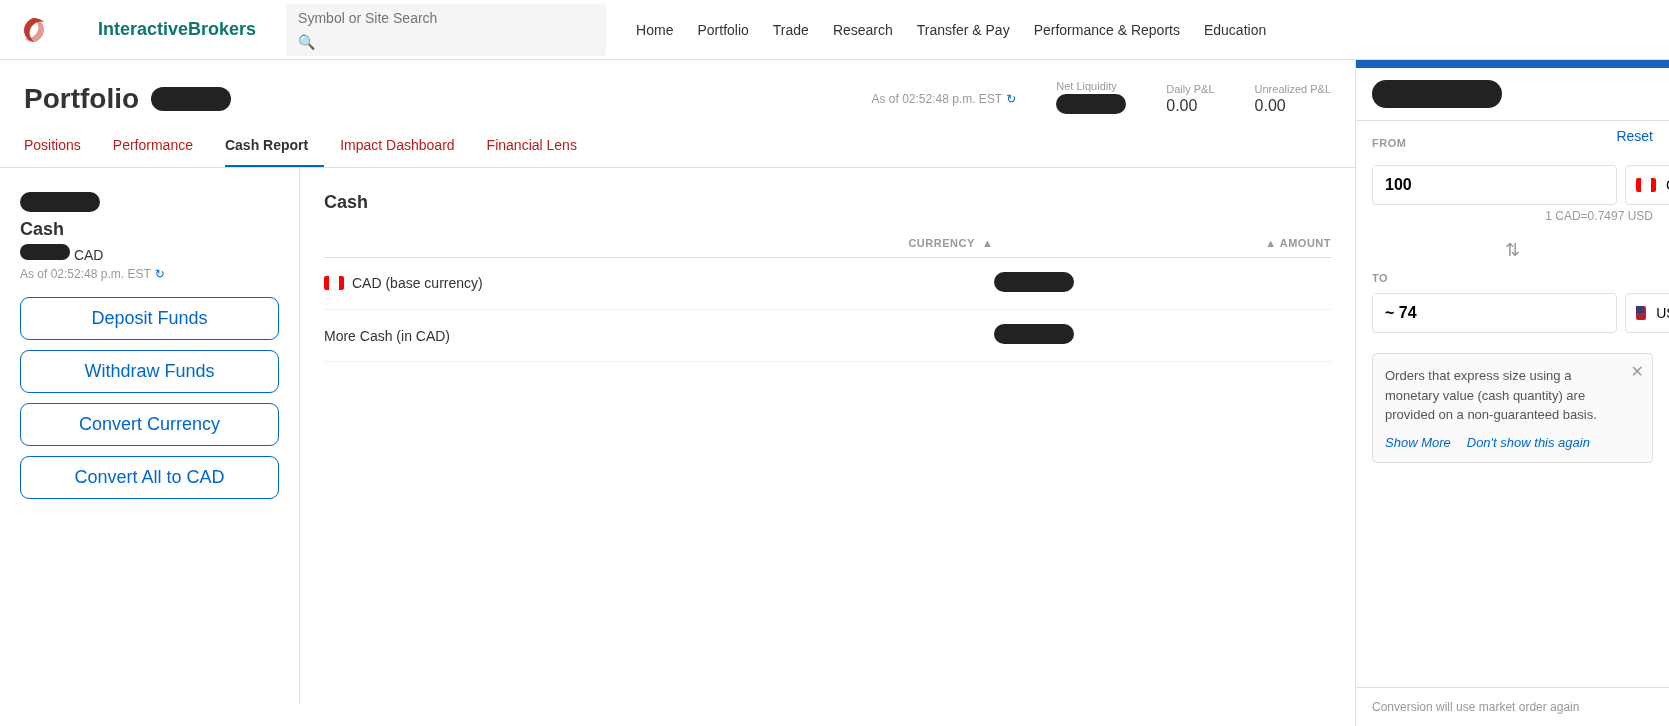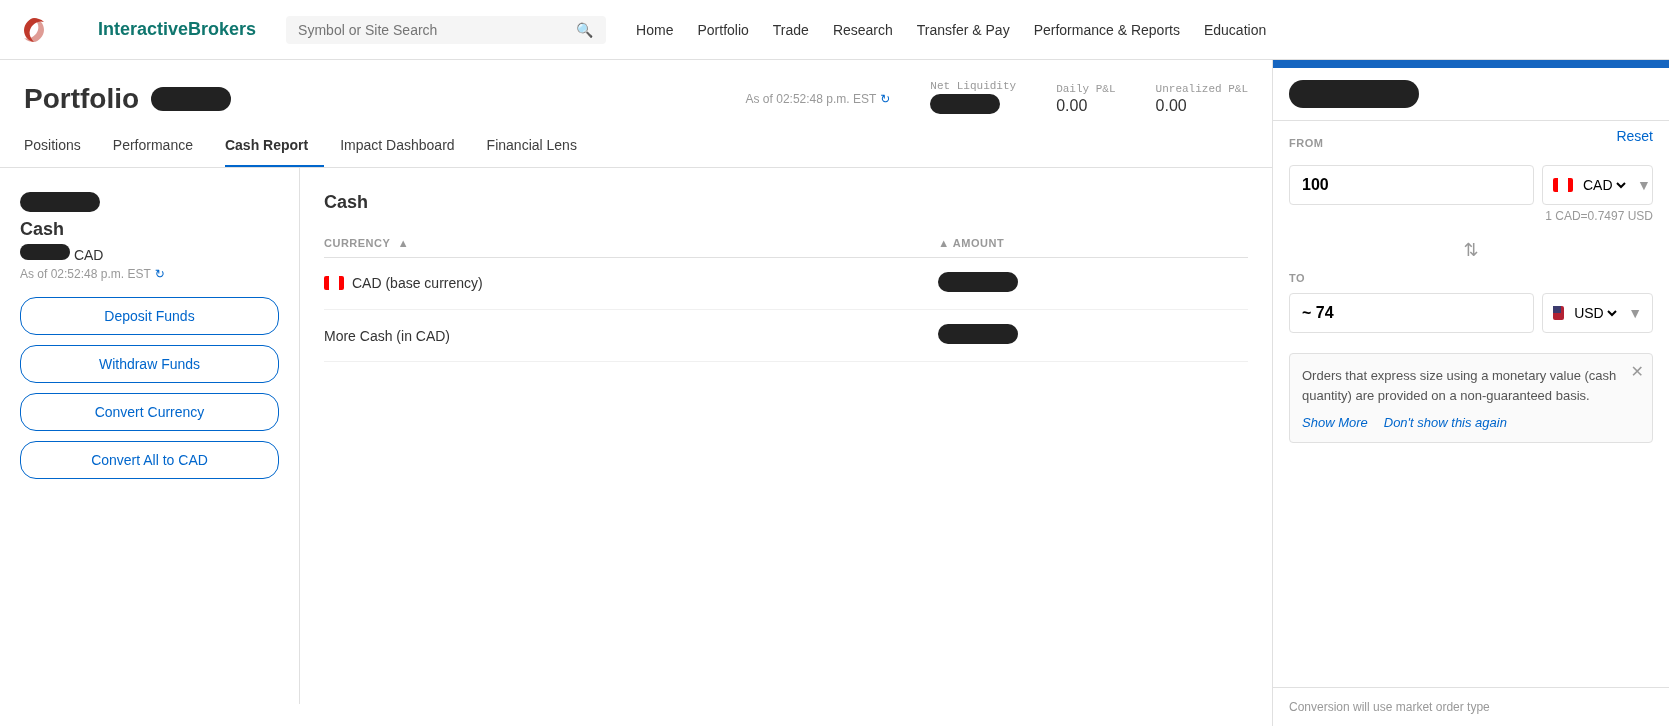--- a/index.html
+++ b/index.html
@@ -33,20 +33,21 @@
     .logo-text span { font-weight: 700; }
     .search-bar {
       display: flex;
       align-items: flex-start;
       background: #f5f5f5;
       border-radius: 4px;
       padding: 6px 12px;
       width: 320px;
       gap: 8px;
       margin-right: 20px;
+      flex-direction: column;
     }
     .search-bar input {
       border: none;
       background: transparent;
       outline: none;
       font-size: 14px;
       color: #999;
       width: 100%;
     }
     .nav-links {
@@ -65,21 +66,21 @@
     
     .page-layout {
       display: flex;
       height: calc(726px - 60px);
     }
     .main-content {
       flex: 1;
       overflow-y: auto;
     }
     .right-panel {
-      width: 397px;
+      width: 314px;
       border-left: 1px solid #e0e0e0;
       display: flex;
       flex-direction: column;
       background: #fff;
     }
 
     
     .portfolio-header {
       padding: 20px 24px 0 24px;
       display: flex;
@@ -105,21 +106,20 @@
     }
     .portfolio-stats {
       display: flex;
       gap: 40px;
       align-items: center;
     }
     .stat-label {
       font-size: 11px;
       color: #999;
       margin-bottom: 2px;
-      font-family: Liberation Mono, monospace;
     }
     .stat-value {
       font-size: 16px;
       font-weight: 500;
       color: #333;
     }
     .timestamp {
       font-size: 12px;
       color: #999;
       display: flex;
@@ -139,21 +139,21 @@
     .portfolio-tabs {
       display: flex;
       gap: 0;
       padding: 12px 24px 0 24px;
       border-bottom: 1px solid #e0e0e0;
     }
     .tab-item {
       padding: 8px 16px 12px 0;
       margin-right: 16px;
       font-size: 14px;
-      color: #404040;
+      color: #b91c1c;
       cursor: pointer;
       border-bottom: 2px solid transparent;
     }
     .tab-item.active {
       color: #333;
       font-weight: 600;
       border-bottom: 2px solid #0066cc;
     }
 
     
@@ -208,22 +208,22 @@
       display: flex;
       flex-direction: column;
       gap: 10px;
       margin-top: 16px;
     }
     .action-btn {
       border: 1px solid #0066cc;
       background: #fff;
       color: #0066cc;
       padding: 10px 20px;
-      border-radius: 16px;
-      font-size: 14px;
+      border-radius: 9px;
+      font-size: 18px;
       cursor: pointer;
       text-align: center;
     }
 
     
     .table-area {
       flex: 1;
       padding: 24px;
     }
     .section-title {
@@ -240,21 +240,21 @@
       border-bottom: 1px solid #e0e0e0;
     }
     .cash-table th {
       text-align: left;
       font-size: 11px;
       font-weight: 600;
       color: #999;
       padding: 8px 0;
       letter-spacing: 0.5px;
     }
-    .cash-table th.sortable { cursor: pointer; }
+    .cash-table th.sortable { cursor: pointer; text-align: right; }
     .cash-table th .sort-indicator { margin-left: 4px; }
     .cash-table td {
       padding: 14px 0;
       font-size: 14px;
       color: #333;
       border-bottom: 1px solid #f0f0f0;
     }
     .currency-flag {
       display: inline-flex;
       align-items: center;
@@ -579,16 +579,16 @@
         <span class="info-close">✕</span>
         <p class="info-box-text">Orders that express size using a monetary value (cash quantity) are provided on a non-guaranteed basis.</p>
         <div class="info-links">
           <a class="info-link" href="#">Show More</a>
           <a class="info-link" href="#">Don't show this again</a>
         </div>
       </div>
     </div>
 
     <div class="converter-footer">
-      <span>Conversion will use market order type</span>
+      <span>Conversion will use market order again</span>
     </div>
   </div>
 </div>
 
 </body></html>

